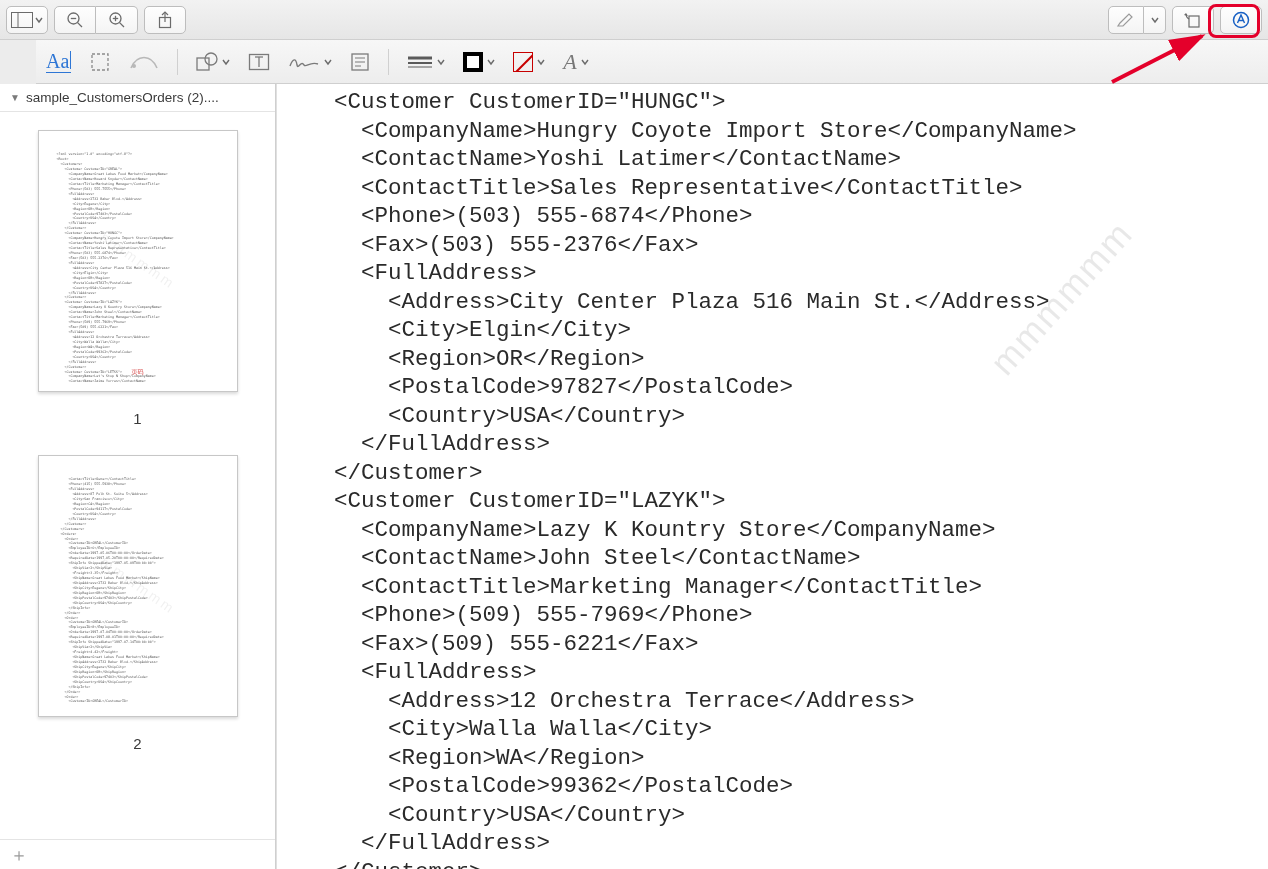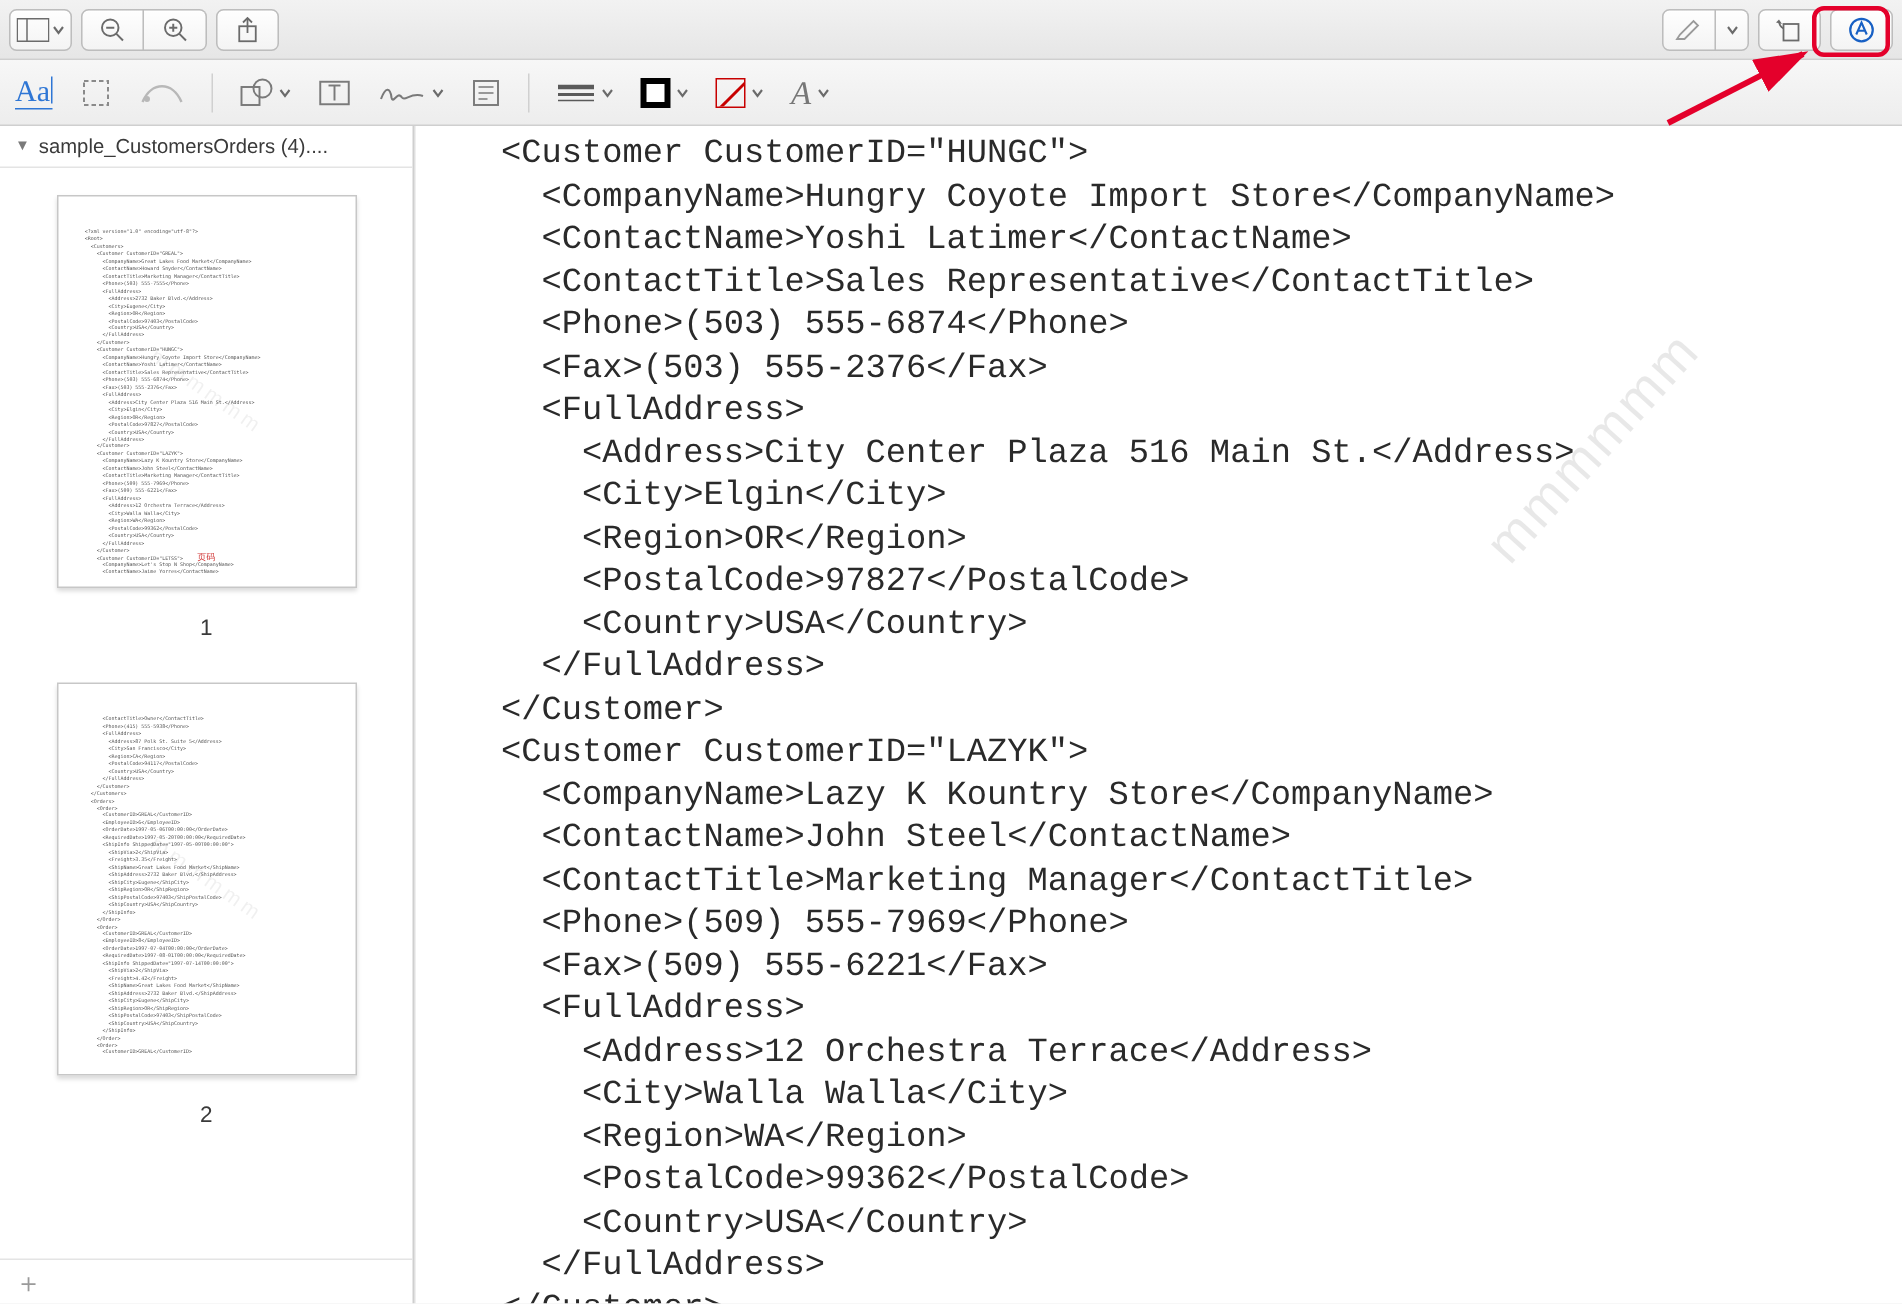--- a/index.html
+++ b/index.html
@@ -49,20 +49,21 @@
 .btn-group .btn:last-child{border-top-right-radius:5px;border-bottom-right-radius:5px;border-left:none}
 .chev{margin-left:2px}
 
 .toolbar2{
   height:44px;
   display:flex;align-items:center;
   padding:0 10px;gap:18px;
   background:linear-gradient(#F7F7F7,#EDEDED);
   border-bottom:1px solid var(--border);
   color:#6A6A6A;
+  margin-left:36px;
 }
 .toolbar2 .item{display:flex;align-items:center;gap:2px;height:32px}
 .toolbar2 .txt-aa{font-family:Georgia,serif;color:#2E76D5;font-size:20px;border-bottom:1px solid #2E76D5;padding-bottom:1px;line-height:1;display:flex;gap:0}
 .toolbar2 .txt-aa .cursor{display:inline-block;width:1px;height:18px;background:#2E76D5;margin-left:1px}
 .toolbar2 .sep{width:1px;height:26px;background:#D0D0D0}
 .fill-sw{width:20px;height:20px;border:4px solid #000;background:#fff}
 .stroke-sw{width:20px;height:20px;position:relative;border:1px solid #c70000;overflow:hidden}
 .stroke-sw::after{content:"";position:absolute;left:-4px;top:50%;width:30px;height:2px;background:#c70000;transform:rotate(-45deg)}
 .serif-A{font-family:Georgia,serif;font-style:italic;font-size:22px;color:#777}
 
@@ -259,21 +260,21 @@
       </marker>
     </defs>
   <line x1="6" y1="54" x2="96" y2="8" stroke="#E4002B" stroke-width="4" marker-end="url(#ah)"></line>
 </svg>
 
 <div class="main">
 
   <div class="sidebar">
     <div class="file-row">
       <span class="tri">▼</span>
-      <span>sample_CustomersOrders (4)....</span>
+      <span>sample_CustomersOrders (2)....</span>
     </div>
     <div class="thumbs">
       <div class="thumb-wrap">
         <div class="thumb">
             <div class="wm">mmmmmm</div>
             <pre id="t1">&lt;?xml version="1.0" encoding="utf-8"?&gt;
 &lt;Root&gt;
   &lt;Customers&gt;
     &lt;Customer CustomerID="GREAL"&gt;
       &lt;CompanyName&gt;Great Lakes Food Market&lt;/CompanyName&gt;

